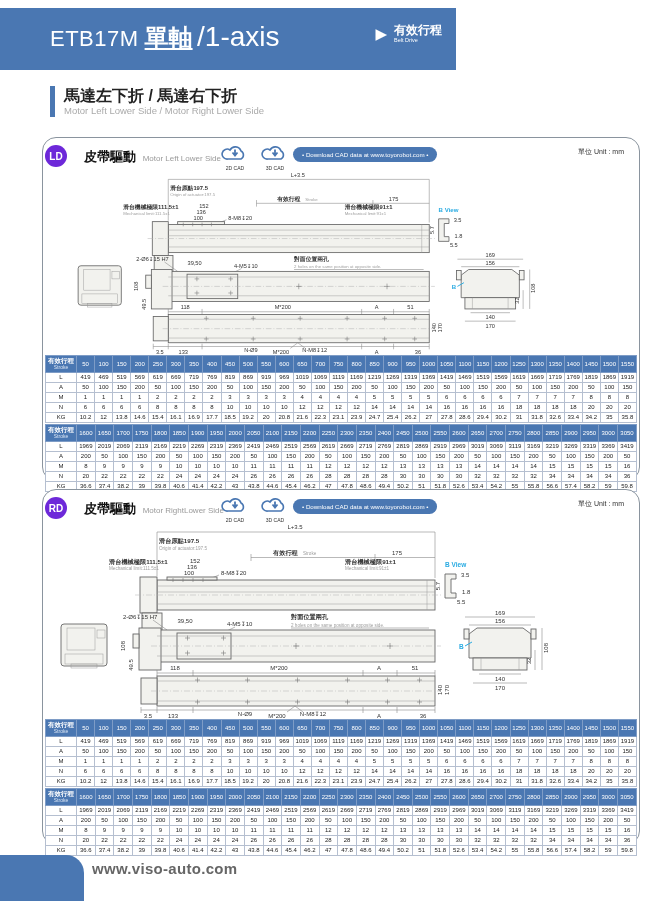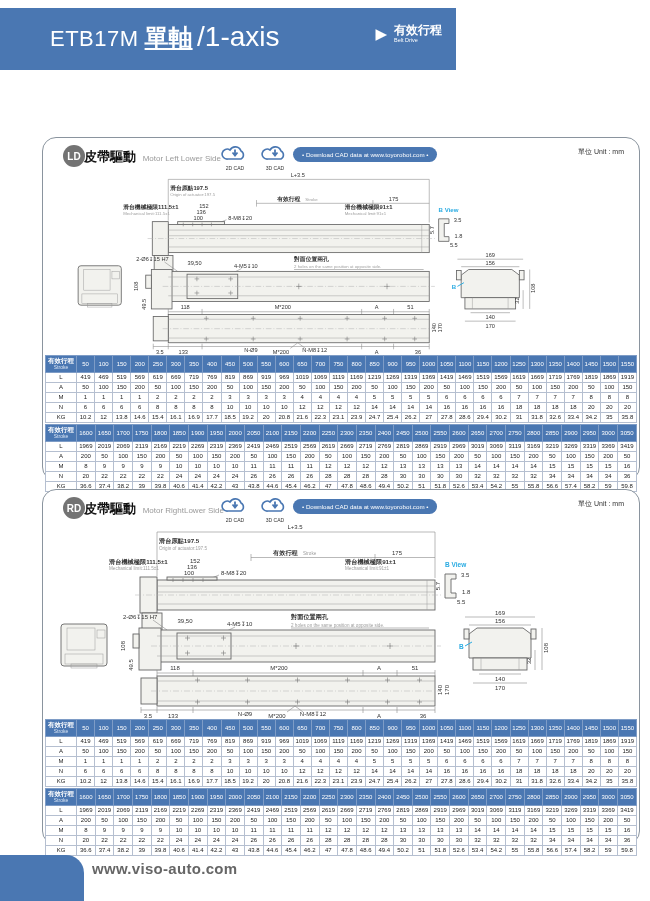--- a/index.html
+++ b/index.html
@@ -17,21 +17,21 @@
   .drive-en{font-size:5.5px;line-height:6px;}
   
   .section{position:absolute;left:50px;top:86px;border-left:5px solid #4a77b2;padding-left:9px;}
   .sec-zh{font-size:16px;font-weight:bold;color:#222;line-height:19px;}
   .sec-en{font-size:9.5px;color:#aaa;line-height:12px;}
   
   .panel{position:absolute;left:42px;width:598px;border:1.5px solid #8a949e;border-radius:14px;background:#fff;box-sizing:border-box;}
   #panel-ld{top:137px;height:344px;}
   #panel-rd{top:489px;height:356px;}
   .panel-header{position:relative;height:26px;margin-top:6px;}
-  .badge{position:absolute;left:20px;top:1px;width:22px;height:22px;border-radius:50%;background:#737373;
+  .badge{position:absolute;left:2px;top:1px;width:22px;height:22px;border-radius:50%;background:#6d28d9;
          color:#fff;font-size:10px;font-weight:bold;display:flex;align-items:center;justify-content:center;}
   .ptitle{position:absolute;left:41px;top:4px;font-size:13px;font-weight:bold;color:#111;white-space:nowrap;}
   .ptitle .en{font-size:8px;color:#9a9a9a;font-weight:normal;margin-left:3px;}
   .clouds{position:absolute;left:176px;top:0;display:flex;gap:8px;}
   .cloud{width:32px;text-align:center;cursor:pointer;}
   .cloud-label{font-size:5px;color:#333;line-height:5px;margin-top:1px;}
   .pill{position:absolute;left:250px;top:3px;background:#4a77b2;color:#fff;border-radius:9px;
         font-size:6.2px;line-height:7px;padding:4px 9px;white-space:nowrap;cursor:pointer;}
   .unit{position:absolute;right:15px;top:3px;font-size:7px;color:#333;}
   .drawing{position:relative;width:592px;margin:0 auto;}
@@ -70,20 +70,24 @@
     </div>
     <div class="drive">
       <span class="drive-tri">▶</span>
       <span>
         <div class="drive-zh">有效行程</div>
         <div class="drive-en">Belt Drive</div>
       </span>
     </div>
   </div>
 
+  <div class="section">
+    <div class="sec-zh">馬達左下折 / 馬達右下折</div>
+    <div class="sec-en">Motor Left Lower Side / Motor Right Lower Side</div>
+  </div>
 
   <section class="panel" id="panel-ld">
     <div class="panel-header">
       <div class="badge">LD</div>
       <div class="ptitle">
         <span>皮帶驅動</span>
         <span class="en">Motor Left Lower Side</span>
       </div>
       <div class="clouds">
         <div class="cloud">

